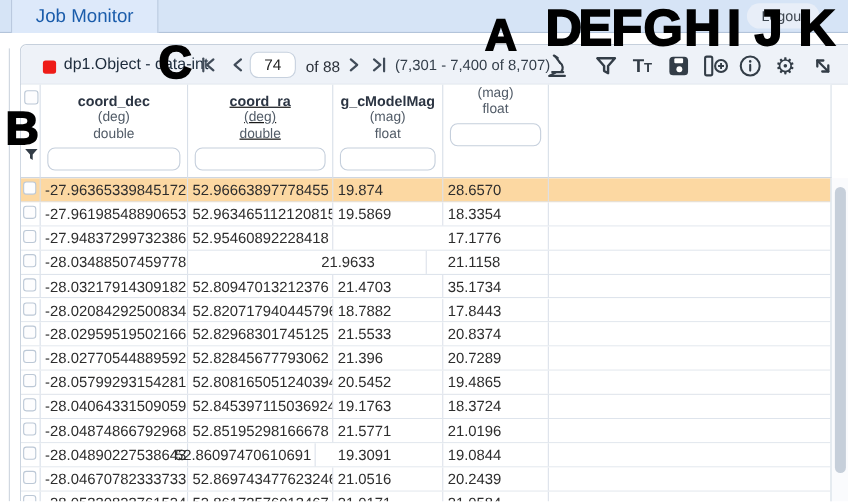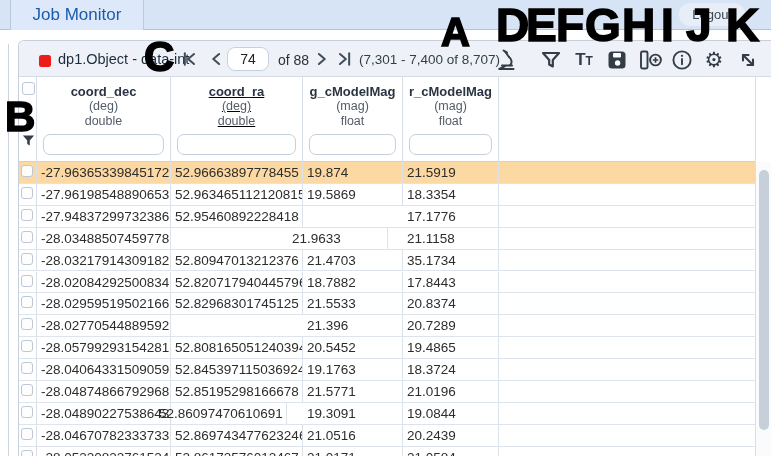--- a/index.html
+++ b/index.html
@@ -194,36 +194,35 @@
     <div class="htype">double</div>
     <input class="filter-input" style="">
           </div>
           <div class="hcell" style="left: 284px; width: 100px;">
             <div class="hname">g_cModelMag</div>
     <div class="hunit">(mag)</div>
     <div class="htype">float</div>
     <input class="filter-input" style="">
           </div>
           <div class="hcell" style="left: 384px; width: 96px;">
-            <div class="hname">r_cModelMag</div>
     <div class="hunit">(mag)</div>
     <div class="htype">float</div>
     <input class="filter-input" style="">
           </div>
           <div class="hcell" style="left: 480px; width: 257px;"></div>
         </div>
     </div>
 
     <div class="tbody" id="tbody">
         <div class="row" style="top: 0px; height: 21.9px; background: rgb(252, 216, 162);">
           <div class="sel"><span class="cb"></span></div>
           <div class="cell" style="left:18px;width:134px">-27.963653398451722</div>
           <div class="cell" style="left:152px;width:132px">52.96663897778455</div>
           <div class="cell" style="left:284px;width:100px">19.874</div>
-          <div class="cell" style="left:384px;width:96px">21.5919</div>
+          <div class="cell" style="left:384px;width:96px">28.6570</div>
           <div class="cell filler" style="left:480px;width:257px"></div>
         </div>
         <div class="row" style="top: 21.9px; height: 21.9px;">
           <div class="sel"><span class="cb"></span></div>
           <div class="cell" style="left:18px;width:134px">-27.961985488906535</div>
           <div class="cell" style="left:152px;width:132px">52.963465112120815</div>
           <div class="cell" style="left:284px;width:100px">19.5869</div>
           <div class="cell" style="left:384px;width:96px">18.3354</div>
           <div class="cell filler" style="left:480px;width:257px"></div>
         </div>
@@ -261,20 +260,21 @@
           <div class="sel"><span class="cb"></span></div>
           <div class="cell" style="left:18px;width:134px">-28.029595195021663</div>
           <div class="cell" style="left:152px;width:132px">52.82968301745125</div>
           <div class="cell" style="left:284px;width:100px">21.5533</div>
           <div class="cell" style="left:384px;width:96px">20.8374</div>
           <div class="cell filler" style="left:480px;width:257px"></div>
         </div>
         <div class="row" style="top: 153.3px; height: 21.9px;">
           <div class="sel"><span class="cb"></span></div>
           <div class="cell" style="left:18px;width:134px">-28.027705448895926</div>
+          <div class="cell" style="left:152px;width:132px">52.82845677793062</div>
           <div class="cell" style="left:284px;width:100px">21.396</div>
           <div class="cell" style="left:384px;width:96px">20.7289</div>
           <div class="cell filler" style="left:480px;width:257px"></div>
         </div>
         <div class="row" style="top: 175.2px; height: 21.9px;">
           <div class="sel"><span class="cb"></span></div>
           <div class="cell" style="left:18px;width:134px">-28.057992931542813</div>
           <div class="cell" style="left:152px;width:132px">52.808165051240394</div>
           <div class="cell" style="left:284px;width:100px">20.5452</div>
           <div class="cell" style="left:384px;width:96px">19.4865</div>

